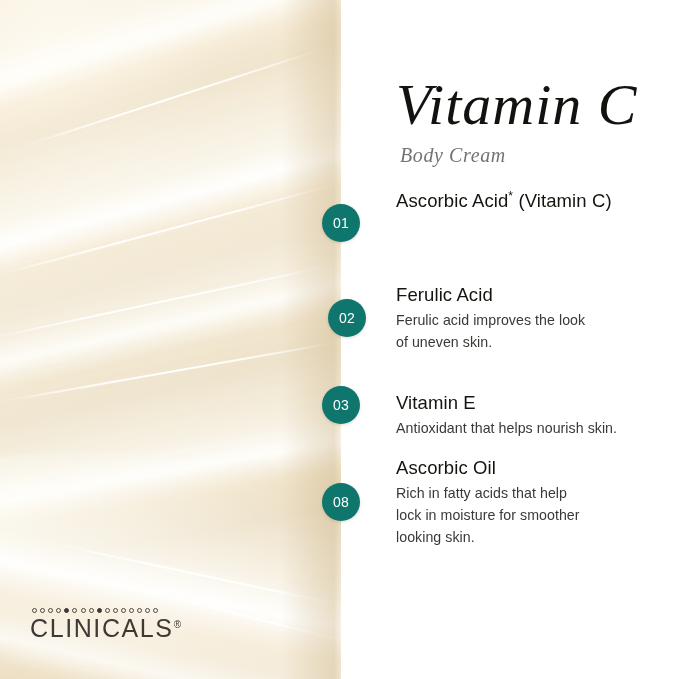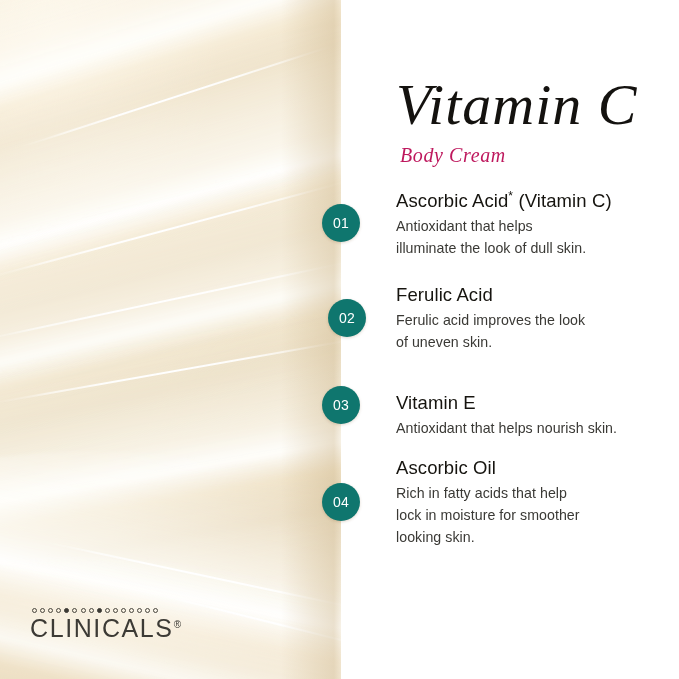--- a/index.html
+++ b/index.html
@@ -220,21 +220,21 @@
     color: #14120f;
     letter-spacing: 1px;
     white-space: nowrap;
   }
   #product-subtitle {
     font-family: "Liberation Serif", serif;
     font-style: italic;
     font-weight: 400;
     font-size: 20px;
     line-height: 1;
-    color: #be185d;
+    color: #737373;
     letter-spacing: 0.6px;
     margin-top: 11px;
     margin-left: 4px;
   }
 
   
   .benefit {
     position: absolute;
     left: 55px;
     width: 280px;
@@ -344,22 +344,20 @@
 
   <div id="content">
 
     <div id="title-block">
       <div id="product-title">Vitamin C</div>
       <div id="product-subtitle">Body Cream</div>
     </div>
 
     <div class="benefit" style="top:190px;">
       <div class="benefit-title"><span>Ascorbic Acid</span><span class="benefit-sup">*</span><span> (Vitamin C)</span></div>
-      <div class="benefit-desc">Antioxidant that helps
-illuminate the look of dull skin.</div>
     </div>
 
     <div class="benefit" style="top:284px;">
       <div class="benefit-title"><span>Ferulic Acid</span></div>
       <div class="benefit-desc">Ferulic acid improves the look
 of uneven skin.</div>
     </div>
 
     <div class="benefit" style="top:392px;">
       <div class="benefit-title"><span>Vitamin E</span></div>
@@ -372,15 +370,15 @@
 lock in moisture for smoother
 looking skin.</div>
     </div>
 
 
   </div>
 
   <div class="badge" style="left:322px; top:204px;">01</div>
   <div class="badge" style="left:328px; top:299px;">02</div>
   <div class="badge" style="left:322px; top:386px;">03</div>
-  <div class="badge" style="left:322px; top:483px;">04</div>
+  <div class="badge" style="left:322px; top:483px;">08</div>
 
 </div>
 
 </body></html>

